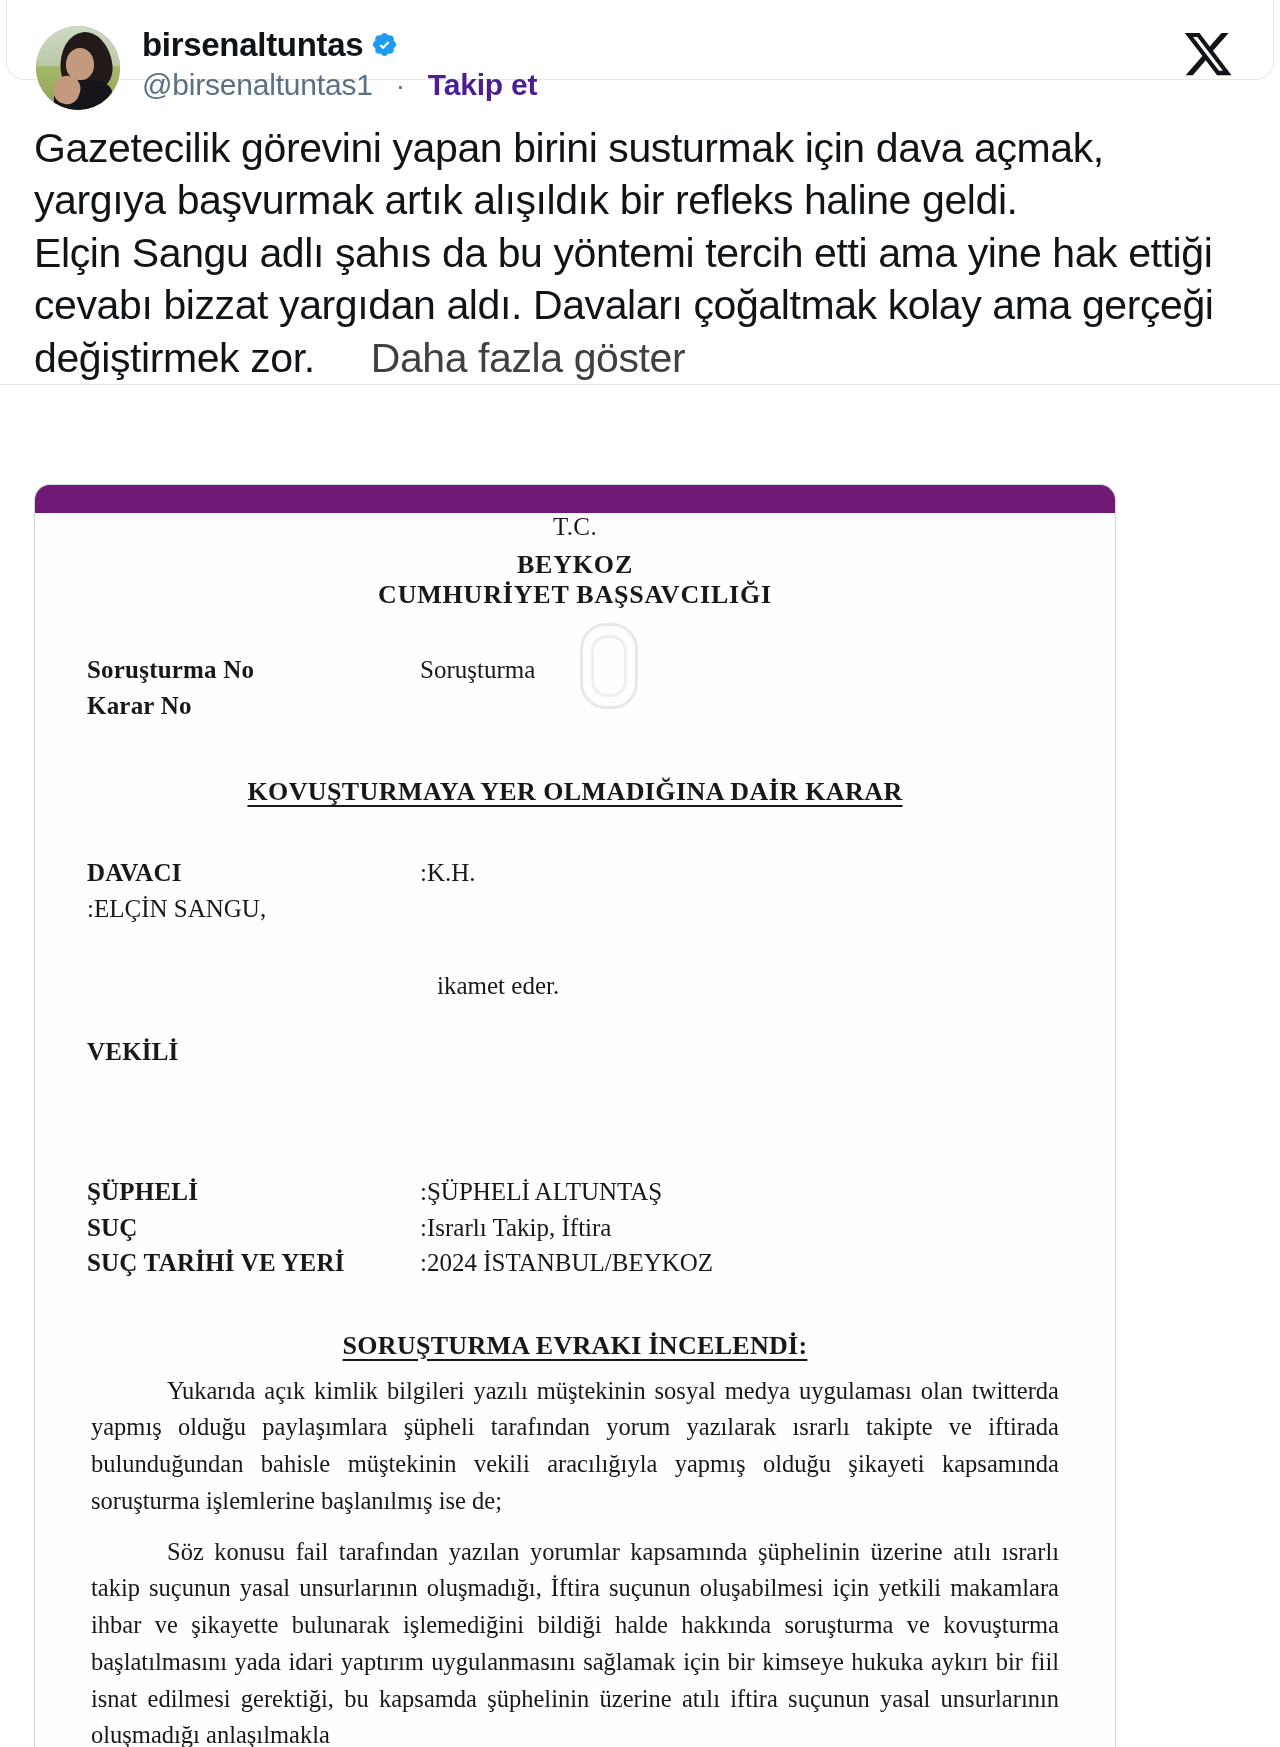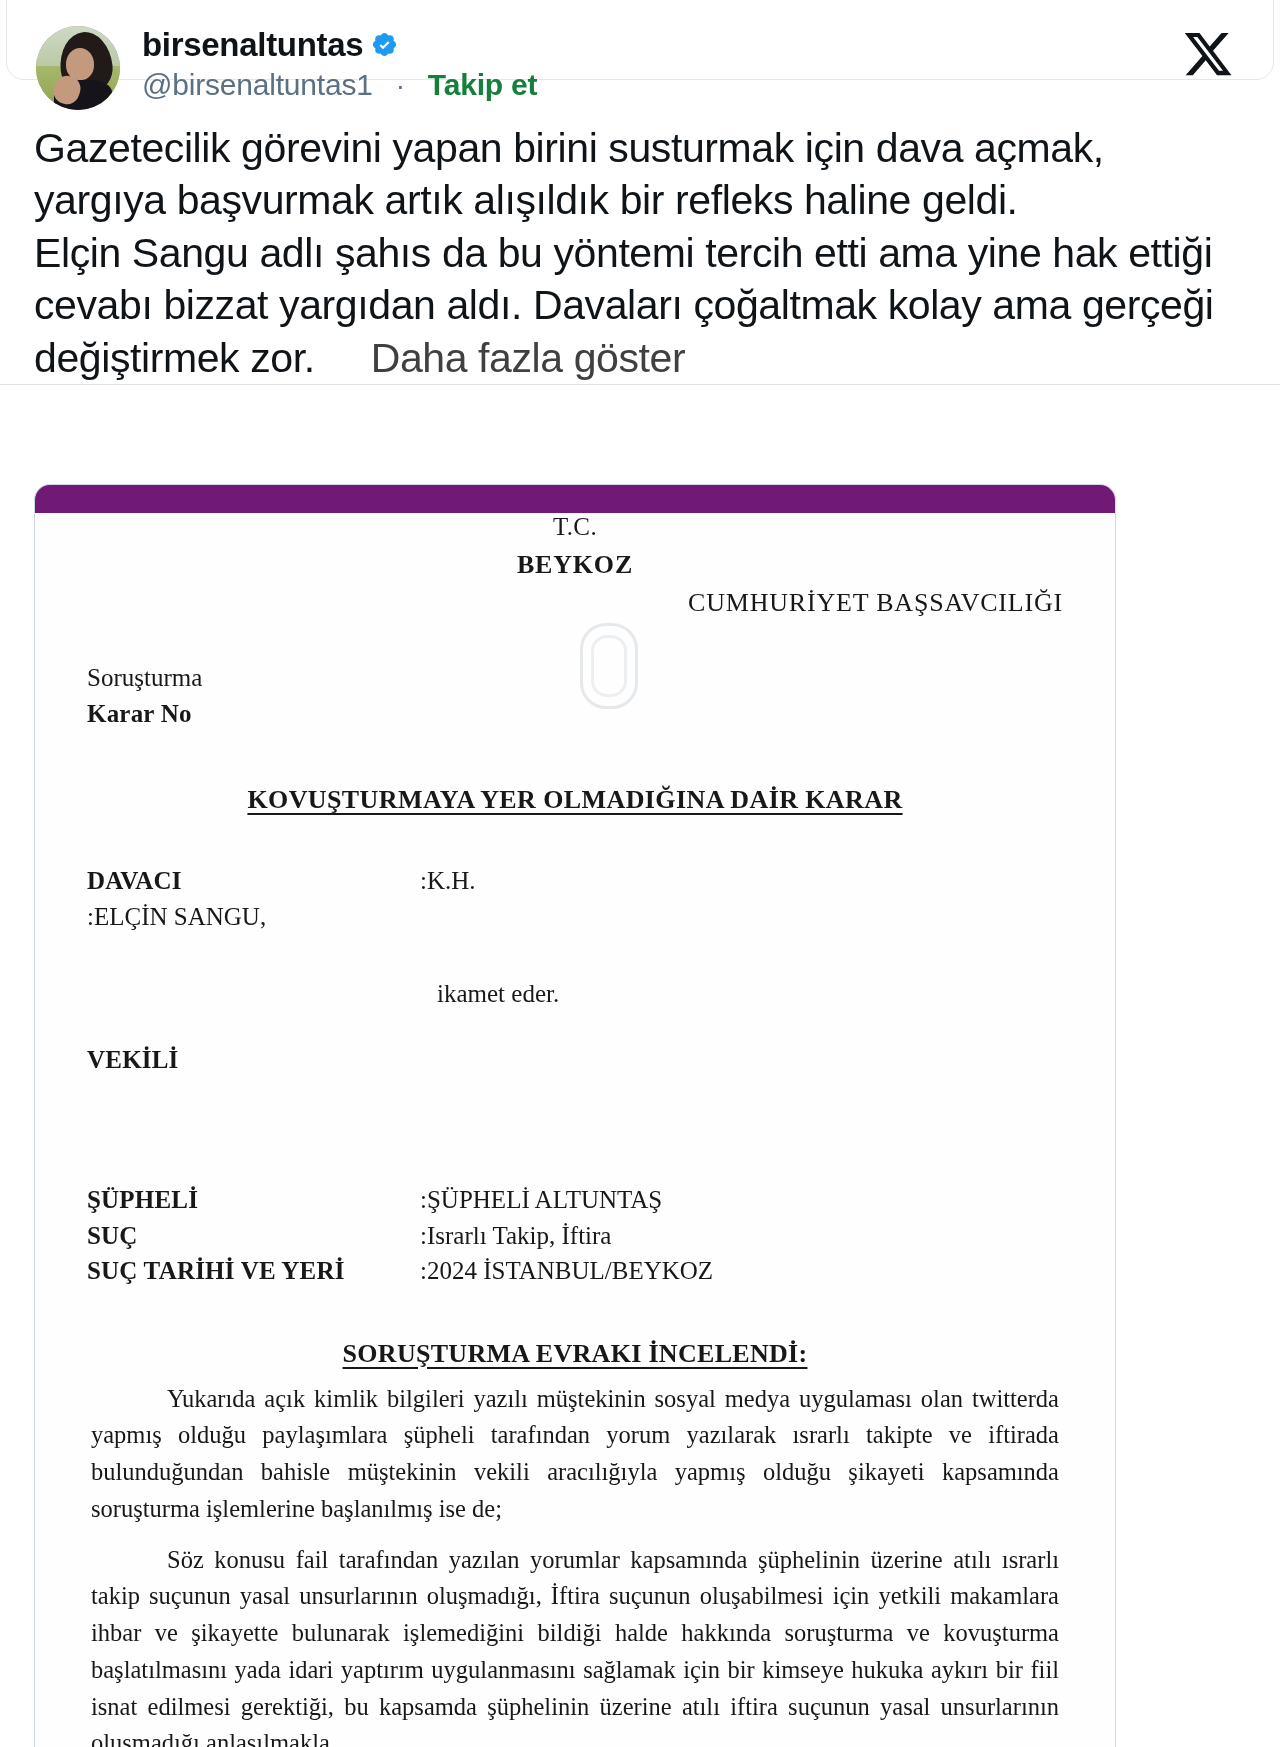--- a/index.html
+++ b/index.html
@@ -138,21 +138,21 @@
     letter-spacing: -0.2px;
   }
   .handle {
     color: #5b7083;
   }
   .dot-sep {
     color: #5b7083;
     font-size: 28px;
   }
   .follow-link {
-    color: #15803d;
+    color: #4c1d95;
     font-weight: 700;
     text-decoration: none;
     cursor: pointer;
   }
 
   .x-logo {
     position: absolute;
     right: 46px;
     top: 28px;
     width: 52px;
@@ -211,24 +211,22 @@
     letter-spacing: 0.4px;
   }
   .doc-head .org1 {
     font-size: 26px;
     font-weight: 700;
     letter-spacing: 0.8px;
     margin-top: 9px;
   }
   .doc-head .org2 {
     font-size: 26px;
-    font-weight: 400;
+    font-weight: 700;
     letter-spacing: 0.8px;
-    margin-top: 8px;
-    text-align: right;
   }
 
   .watermark {
     position: absolute;
     left: 545px;
     top: 110px;
     width: 52px;
     height: 80px;
     border: 3px solid #e6e9ec;
     border-radius: 26px;
@@ -362,20 +360,21 @@
     <div class="watermark2"></div>
 
     <div class="doc-head">
       <div class="tc">T.C.</div>
       <div class="org1">BEYKOZ</div>
       <div class="org2">CUMHURİYET BAŞSAVCILIĞI</div>
     </div>
 
     <div class="block-no">
       <div class="kv-row">
+        <span class="k">Soruşturma No</span>
         <span class="v">Soruşturma</span>
       </div>
       <div class="kv-row">
         <span class="k">Karar No</span>
         <span class="v"></span>
       </div>
     </div>
 
     <div class="center-title">KOVUŞTURMAYA YER OLMADIĞINA DAİR KARAR</div>
 

